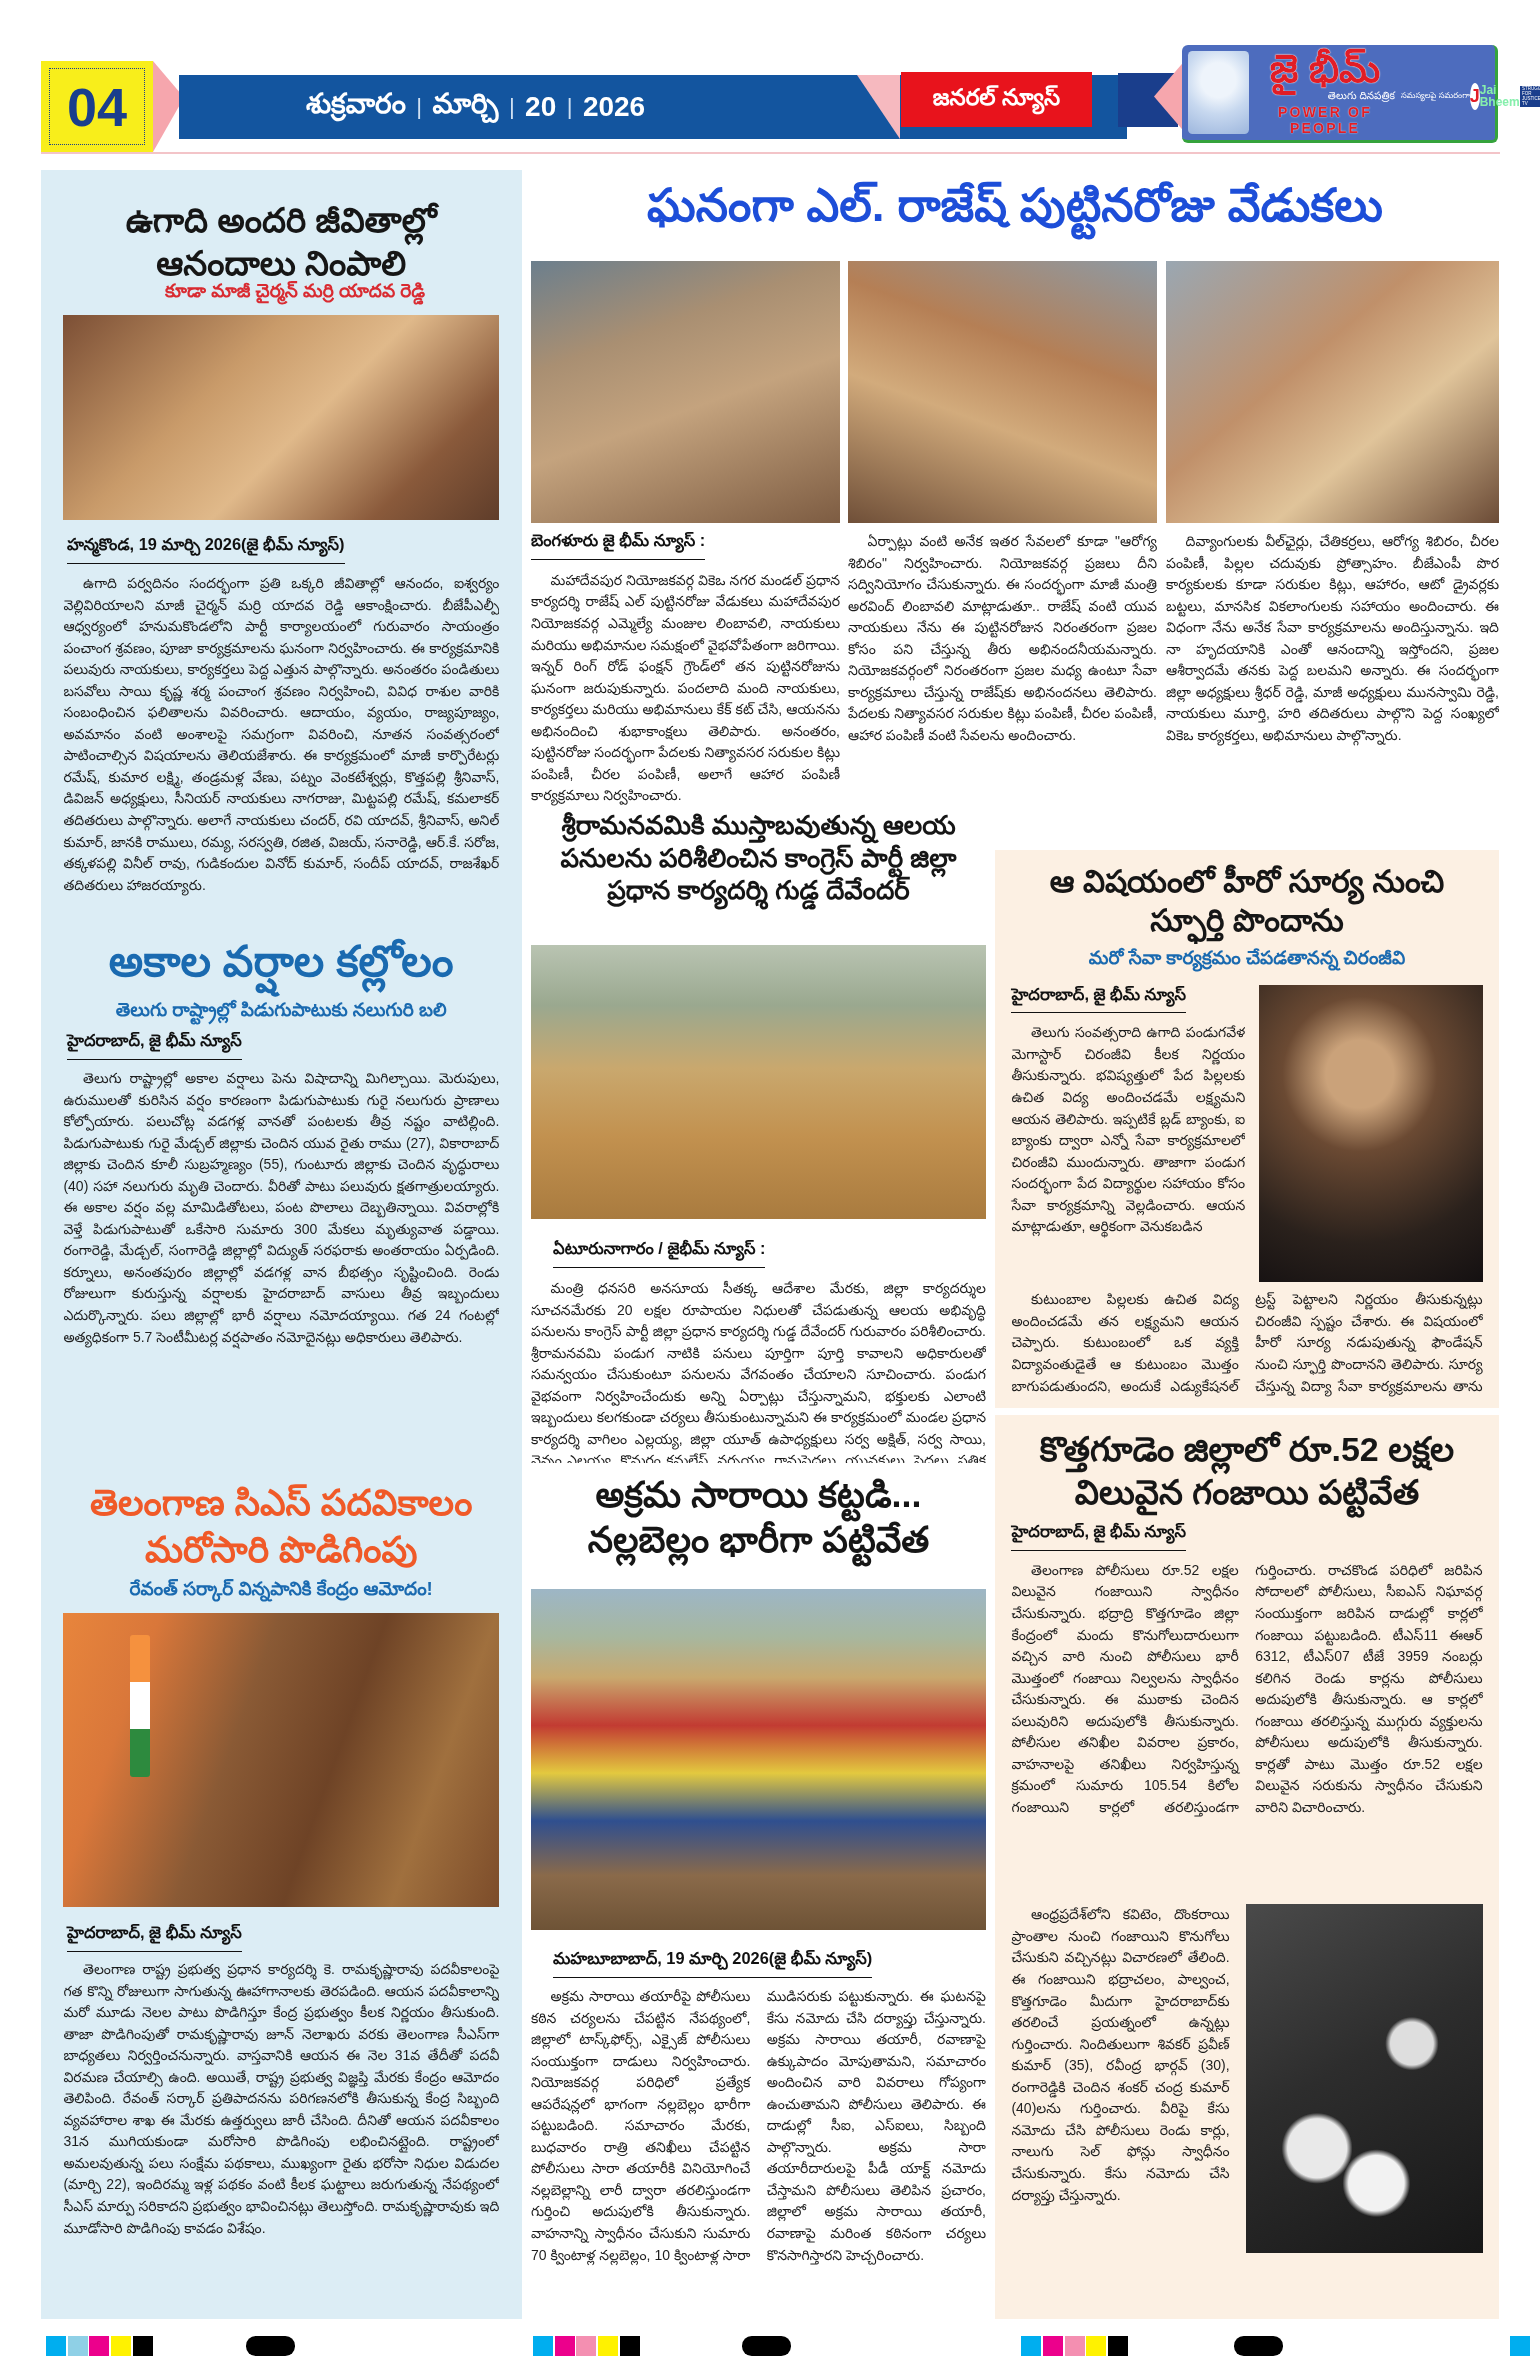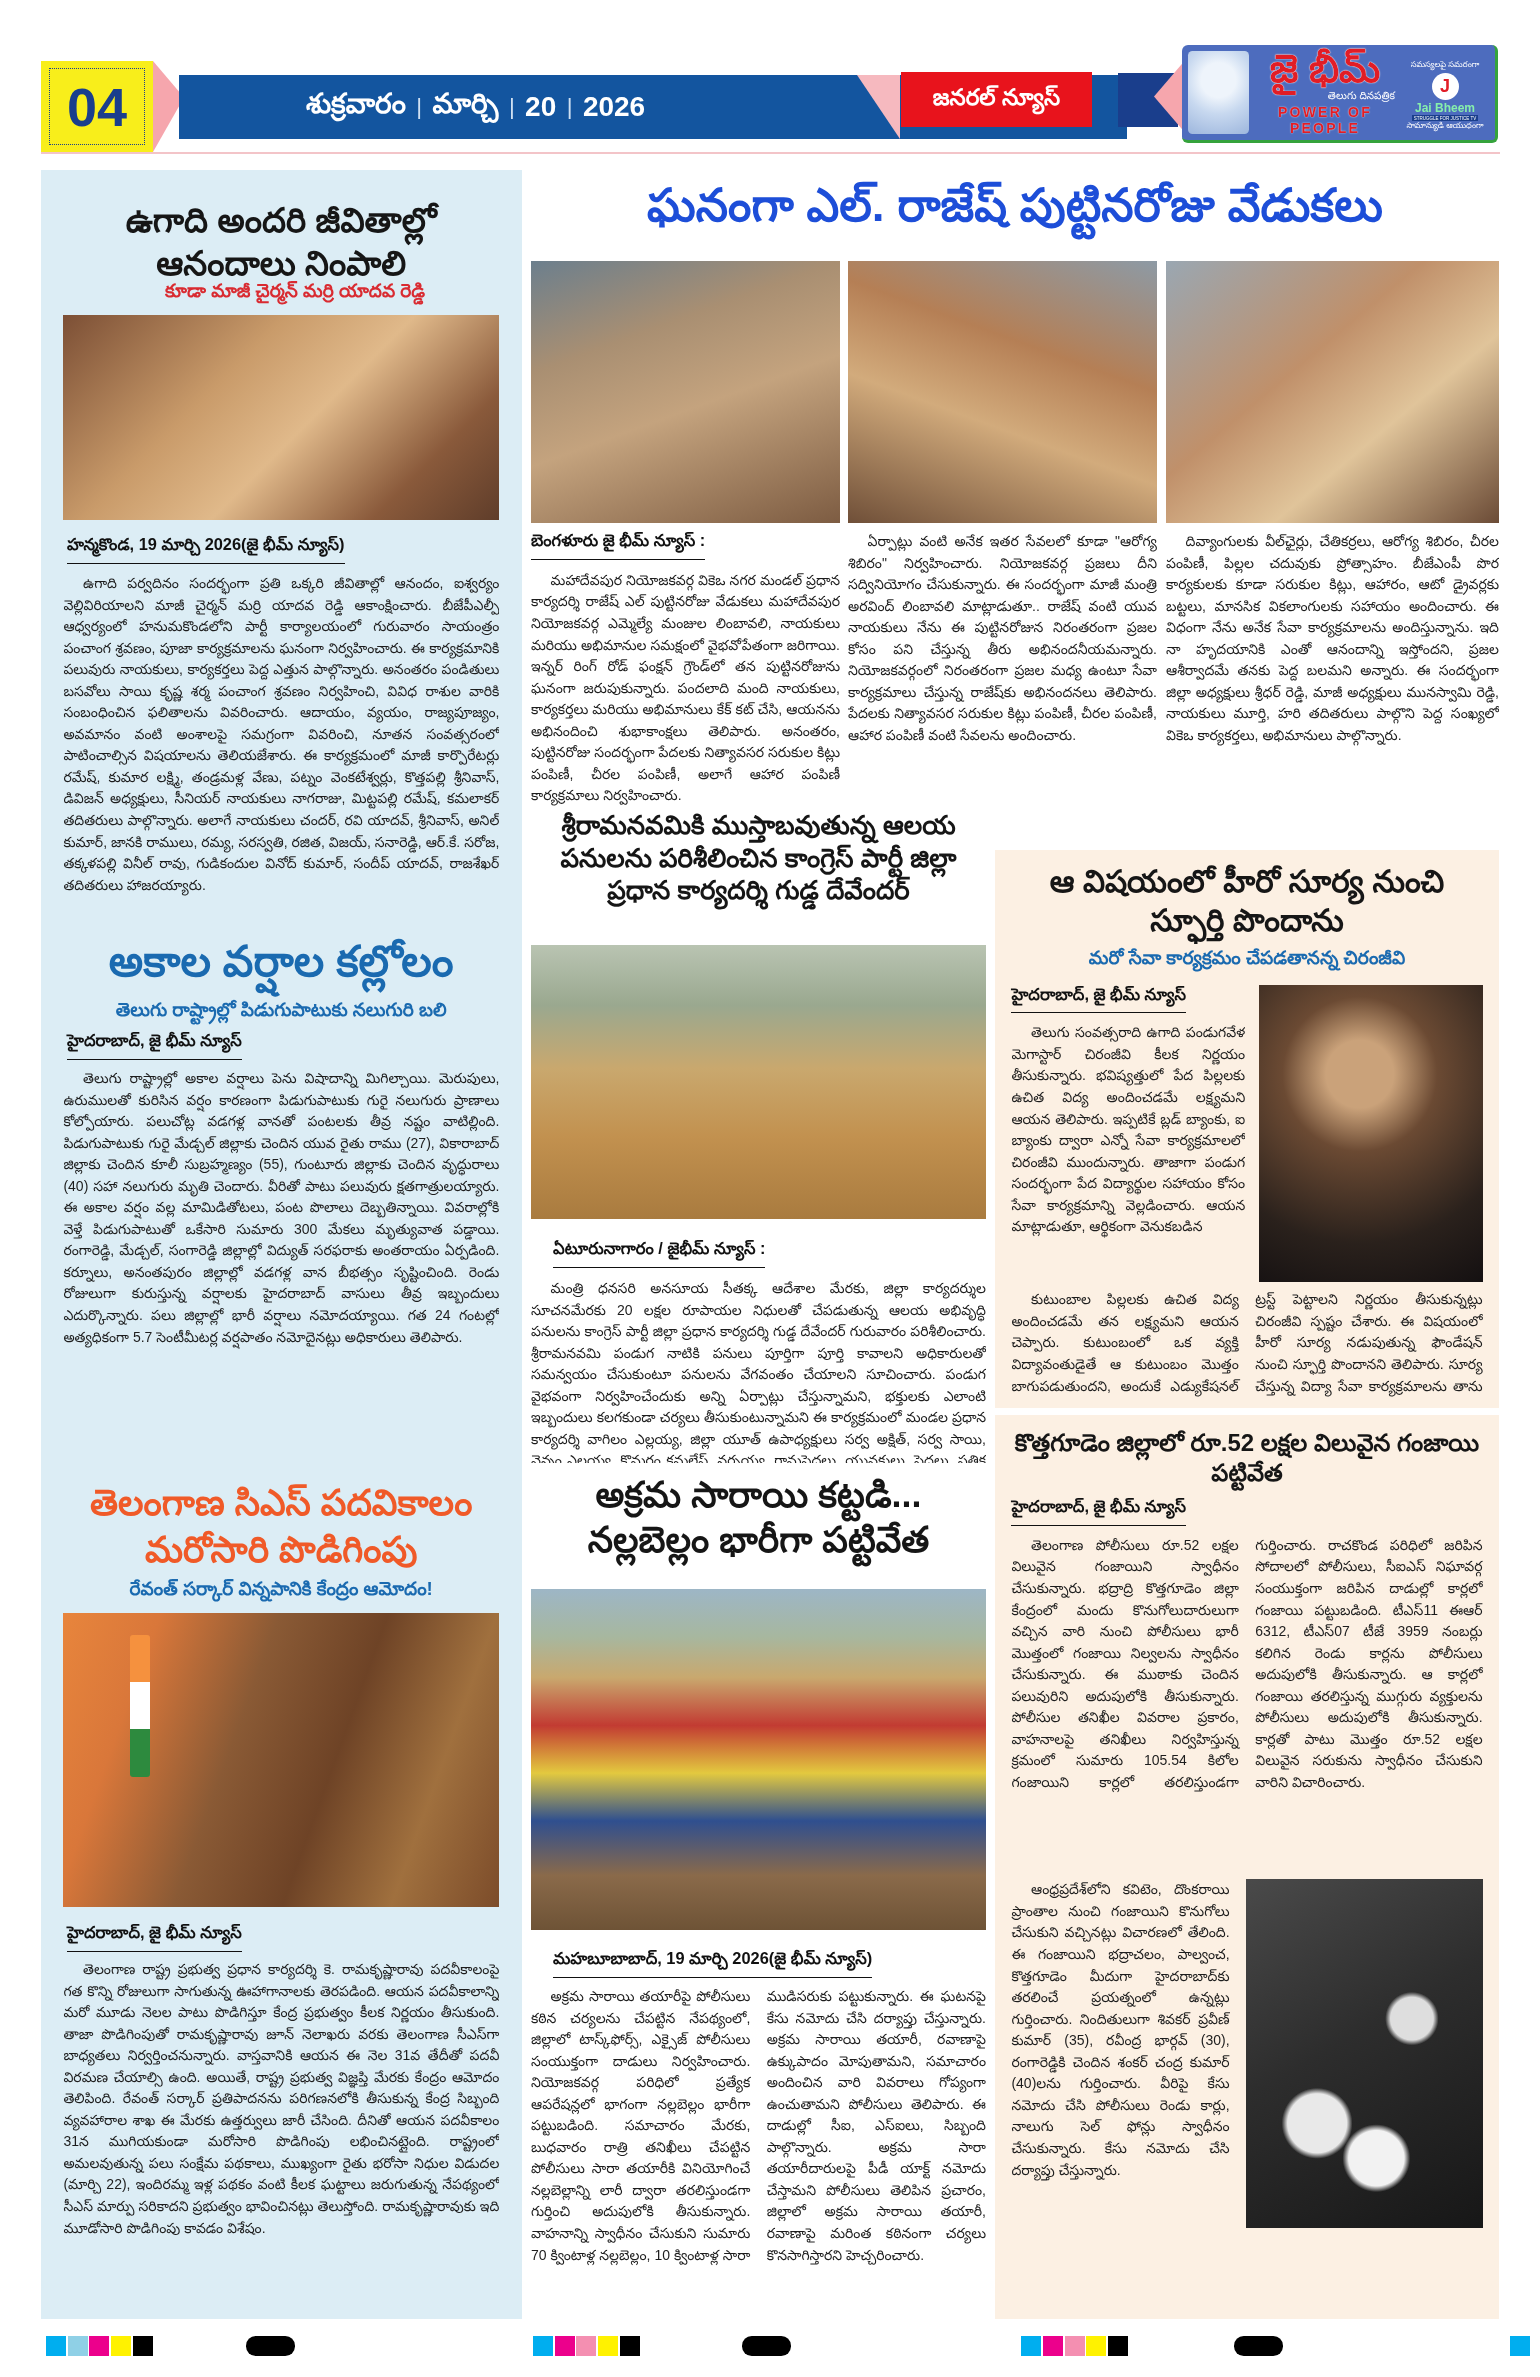--- a/index.html
+++ b/index.html
@@ -20,21 +20,21 @@
   .hairline{left:41px;top:152px;width:1459px;height:2.2px;background:#f3c4c8;}
   
   .mast-stub{left:1118px;top:73px;width:60px;height:54px;background:#1a3e8c;}
   .mast-arrow{left:1154px;top:51px;width:39px;height:91px;background:#f6a6ad;clip-path:polygon(100% 0,100% 100%,0 50%);}
   .mast{left:1182px;top:45px;width:316px;height:98px;background:#4d6cbe;border-radius:6px;border-right:3.7px solid #35a33c;border-bottom:3px solid #35a33c;display:flex;align-items:center;padding:4.5px 6px;box-sizing:border-box;gap:6px;}
   .portrait{width:61px;height:83px;background:radial-gradient(circle at 50% 35%,#eef4fb 0 28%,#c7d8ef 55%,#9db6dd 100%);border-radius:4.5px;flex-shrink:0;}
   .mast-mid{flex:1;display:flex;flex-direction:column;align-items:center;}
   .mast-title{color:#e11d26;font-size:39px;font-weight:bold;line-height:1;text-shadow:0 0 1.5px #ffffff,0 0 0.7px #ffffff;}
   .mast-sub{color:#ffffff;font-size:10.4px;align-self:flex-end;margin-top:1.5px;}
   .mast-power{color:#e11d26;font-size:14px;font-weight:bold;letter-spacing:2.2px;text-shadow:0 0 1.5px #ffffff;text-align:center;}
-  .mast-right{width:88px;display:flex;flex-direction:column;align-items:center;flex-shrink:0;margin-top:7px;}
+  .mast-right{width:88px;display:flex;flex-direction:row;align-items:center;flex-shrink:0;margin-top:7px;}
   .mast-tag{color:#ffffff;font-size:8.2px;white-space:nowrap;}
   .tvlogo{width:27px;height:27px;background:#ffffff;border-radius:50%;display:flex;align-items:center;justify-content:center;color:#e11d26;font-weight:bold;font-size:18px;margin:2.2px 0;}
   .tvname{color:#86efac;font-size:12px;font-weight:bold;line-height:1;}
   .tvsub{background:#1a3e8c;color:#ffffff;font-size:4.5px;padding:0.7px 2.2px;margin-top:0.7px;}
   
   .dateline{font-weight:bold;font-size:16.4px;color:#111;display:inline-block;border-bottom:1.5px solid #111;padding-bottom:4.5px;}
   .body-txt{font-size:14px;line-height:1.54;text-align:justify;color:#1d1d1d;overflow:hidden;text-indent:1.4em;}
   .photo{background:#999;}
   
   .lead-head{left:531px;top:176px;width:968px;height:69px;display:flex;align-items:center;justify-content:center;
@@ -175,21 +175,21 @@
       <div style="flex:1;">
         <span class="dateline">హైదరాబాద్, జై భీమ్ న్యూస్</span>
         <div class="body-txt" style="height:246px;margin-top:9px;">తెలుగు సంవత్సరాది ఉగాది పండుగవేళ మెగాస్టార్ చిరంజీవి కీలక నిర్ణయం తీసుకున్నారు. భవిష్యత్తులో పేద పిల్లలకు ఉచిత విద్య అందించడమే లక్ష్యమని ఆయన తెలిపారు. ఇప్పటికే బ్లడ్ బ్యాంకు, ఐ బ్యాంకు ద్వారా ఎన్నో సేవా కార్యక్రమాలలో చిరంజీవి ముందున్నారు. తాజాగా పండుగ సందర్భంగా పేద విద్యార్థుల సహాయం కోసం సేవా కార్యక్రమాన్ని వెల్లడించారు. ఆయన మాట్లాడుతూ, ఆర్థికంగా వెనుకబడిన</div>
       </div>
       <div class="photo ph-chiru"></div>
     </div>
     <div class="body-txt col2" style="height:112px;margin-top:7.5px;">కుటుంబాల పిల్లలకు ఉచిత విద్య అందించడమే తన లక్ష్యమని ఆయన చెప్పారు. కుటుంబంలో ఒక వ్యక్తి విద్యావంతుడైతే ఆ కుటుంబం మొత్తం బాగుపడుతుందని, అందుకే ఎడ్యుకేషనల్ ట్రస్ట్ పెట్టాలని నిర్ణయం తీసుకున్నట్లు చిరంజీవి స్పష్టం చేశారు. ఈ విషయంలో హీరో సూర్య నడుపుతున్న ఫౌండేషన్ నుంచి స్ఫూర్తి పొందానని తెలిపారు. సూర్య చేస్తున్న విద్యా సేవా కార్యక్రమాలను తాను స్వయంగా పరిశీలించానని అన్నారు. సేవా కార్యక్రమాలకు సూర్యకు తాను స్ఫూర్తి అయితే, విద్యా సేవా కార్యక్రమాలకు ఆయన తనకు స్ఫూర్తి అని చిరంజీవి కొనియాడారు. విద్యా సేవా కార్యక్రమాలకు సంబంధించి సూర్య నుంచి సమాచారాన్ని తీసుకుని, రెండు తెలుగు రాష్ట్రాలలో భవిష్యత్తులో ఎడ్యుకేషనల్ ట్రస్ట్‌ను ఏర్పాటు చేస్తానని తెలిపారు.</div>
   </div>
 
   <div class="abs cream box2">
-    <div class="h-black" style="font-size:24px;">కొత్తగూడెం జిల్లాలో రూ.52 లక్షల విలువైన గంజాయి పట్టివేత</div>
+    <div class="h-black" style="font-size:34px;">కొత్తగూడెం జిల్లాలో రూ.52 లక్షల విలువైన గంజాయి పట్టివేత</div>
     <div style="margin-top:9px;"><span class="dateline">హైదరాబాద్, జై భీమ్ న్యూస్</span></div>
     <div class="body-txt col2" style="height:337px;margin-top:9px;">తెలంగాణ పోలీసులు రూ.52 లక్షల విలువైన గంజాయిని స్వాధీనం చేసుకున్నారు. భద్రాద్రి కొత్తగూడెం జిల్లా కేంద్రంలో మందు కొనుగోలుదారులుగా వచ్చిన వారి నుంచి పోలీసులు భారీ మొత్తంలో గంజాయి నిల్వలను స్వాధీనం చేసుకున్నారు. ఈ ముఠాకు చెందిన పలువురిని అదుపులోకి తీసుకున్నారు. పోలీసుల తనిఖీల వివరాల ప్రకారం, వాహనాలపై తనిఖీలు నిర్వహిస్తున్న క్రమంలో సుమారు 105.54 కిలోల గంజాయిని కార్లలో తరలిస్తుండగా గుర్తించారు. రాచకొండ పరిధిలో జరిపిన సోదాలలో పోలీసులు, సీఐఎస్ నిఘావర్గ సంయుక్తంగా జరిపిన దాడుల్లో కార్లలో గంజాయి పట్టుబడింది. టీఎస్11 ఈఆర్ 6312, టీఎస్07 టీజే 3959 నంబర్లు కలిగిన రెండు కార్లను పోలీసులు అదుపులోకి తీసుకున్నారు. ఆ కార్లలో గంజాయి తరలిస్తున్న ముగ్గురు వ్యక్తులను పోలీసులు అదుపులోకి తీసుకున్నారు. కార్లతో పాటు మొత్తం రూ.52 లక్షల విలువైన సరుకును స్వాధీనం చేసుకుని వారిని విచారించారు.</div>
     <div style="display:flex;gap:16px;margin-top:7.5px;">
       <div class="body-txt" style="flex:1;height:349px;">ఆంధ్రప్రదేశ్‌లోని కవిటెం, దొంకరాయి ప్రాంతాల నుంచి గంజాయిని కొనుగోలు చేసుకుని వచ్చినట్లు విచారణలో తేలింది. ఈ గంజాయిని భద్రాచలం, పాల్వంచ, కొత్తగూడెం మీదుగా హైదరాబాద్‌కు తరలించే ప్రయత్నంలో ఉన్నట్లు గుర్తించారు. నిందితులుగా శివకర్ ప్రవీణ్ కుమార్ (35), రవీంద్ర భార్గవ్ (30), రంగారెడ్డికి చెందిన శంకర్ చంద్ర కుమార్ (40)లను గుర్తించారు. వీరిపై కేసు నమోదు చేసి పోలీసులు రెండు కార్లు, నాలుగు సెల్ ఫోన్లు స్వాధీనం చేసుకున్నారు. కేసు నమోదు చేసి దర్యాప్తు చేస్తున్నారు.</div>
       <div class="photo ph-ganja"></div>
     </div>
   </div>
 
   <div class="abs marks">
     <div class="mk" style="left:46px;background:#00aeef;"></div>

